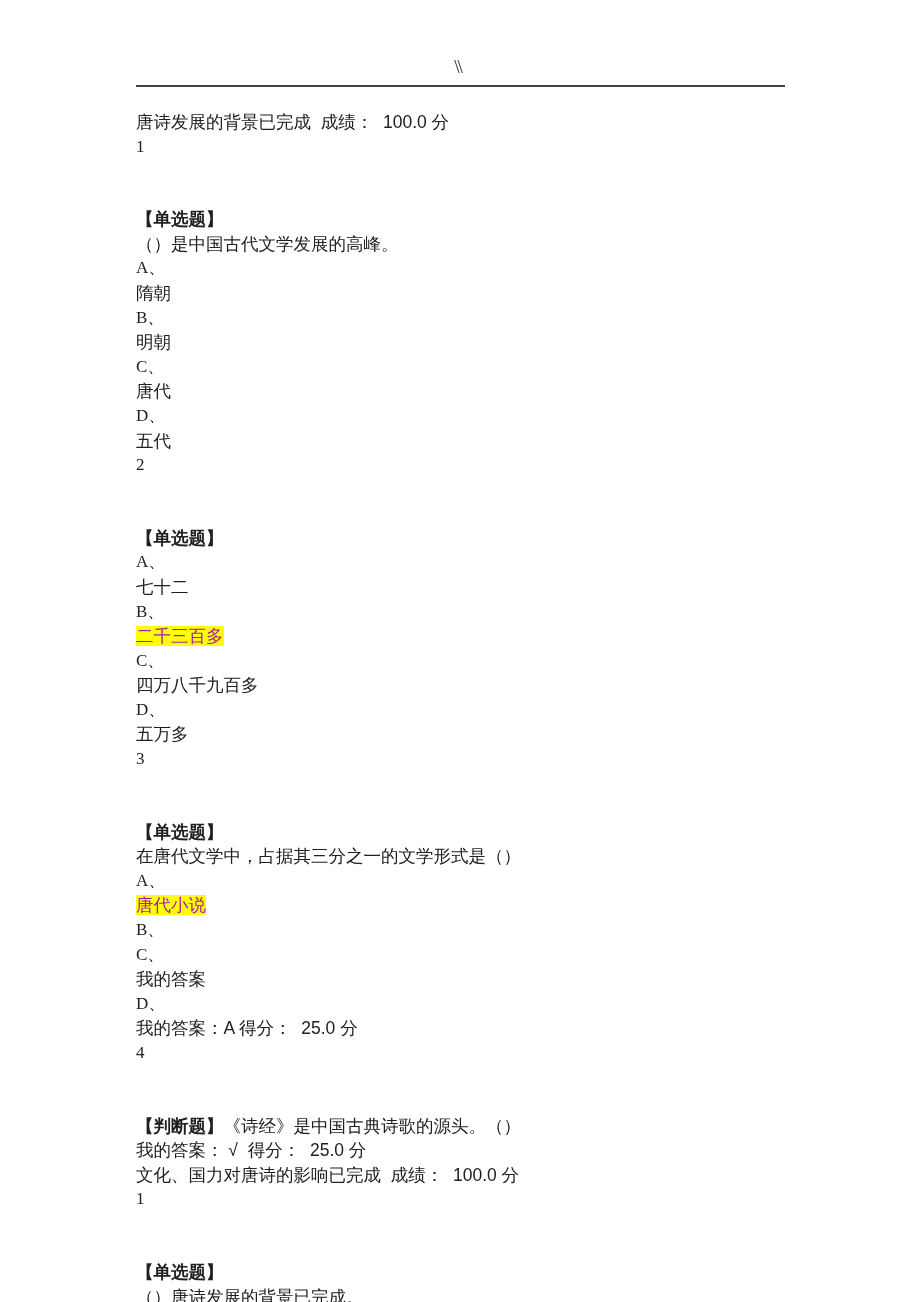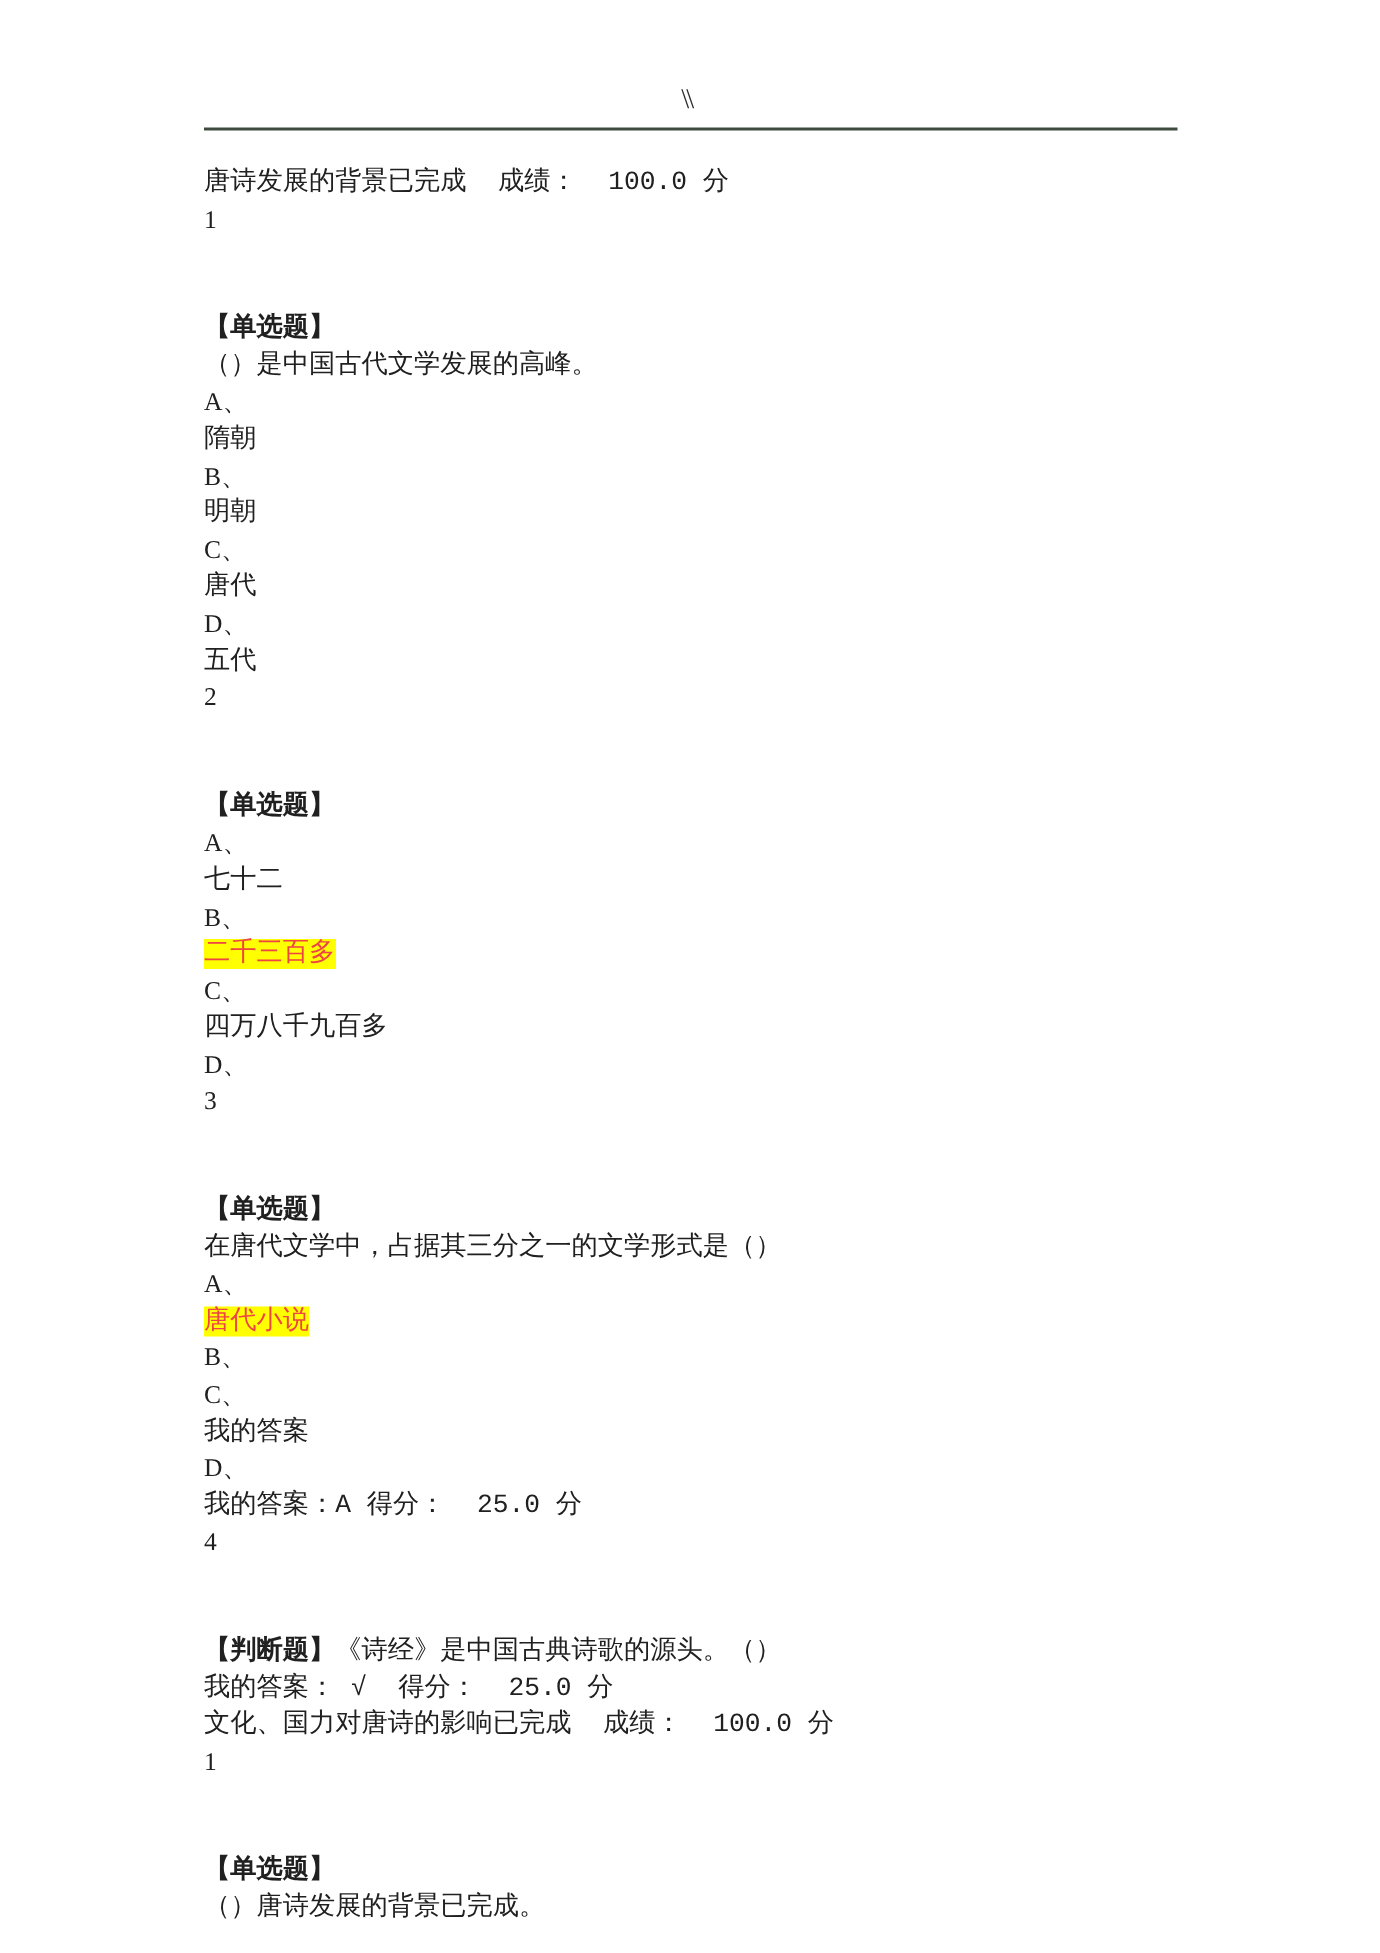--- a/index.html
+++ b/index.html
@@ -53,21 +53,21 @@
     position: absolute;
     left: 136px;
     top: 110px;
     width: 760px;
   }
   .line {
     font-size: 17.5px;
     line-height: 24.6px;
     white-space: pre;
     color: #202020;
-    font-family: Liberation Mono, monospace;
+    font-family: Liberation Sans, sans-serif;
   }
   
   .line.idx {
     font-family: "Liberation Serif", serif;
     font-size: 17px;
   }
   
   .line.tag {
     font-weight: bold;
     margin-top: 48px;
@@ -83,21 +83,21 @@
     font-family: "Liberation Serif", serif;
     font-size: 17px;
   }
   
   .line.stem {
     text-indent: 0;
   }
 
   .hl {
     background: #FFFF00;
-    color: #ef4444;
+    color: #a21caf;
     margin-top: 15px;
   }
 </style>
 </head>
 <body>
 
 <div class="page">
 
   <div class="header">
     <div class="header-mark">\\</div>
@@ -119,20 +119,21 @@
       <div class="line">五代</div>
       <div class="line idx">2</div>
       <div class="line tag">【单选题】</div>
       <div class="line optlabel">A、</div>
       <div class="line">七十二</div>
       <div class="line optlabel">B、</div>
       <div class="line"><span class="hl">二千三百多</span></div>
       <div class="line optlabel">C、</div>
       <div class="line">四万八千九百多</div>
       <div class="line optlabel">D、</div>
+      <div class="line">五万多</div>
       <div class="line idx">3</div>
       <div class="line tag">【单选题】</div>
       <div class="line stem">在唐代文学中，占据其三分之一的文学形式是（）</div>
       <div class="line optlabel">A、</div>
       <div class="line"><span class="hl">唐代小说</span></div>
       <div class="line optlabel">B、</div>
       <div class="line optlabel">C、</div>
       <div class="line">我的答案</div>
       <div class="line optlabel">D、</div>
       <div class="line answer">我的答案：A 得分：  25.0 分</div>

